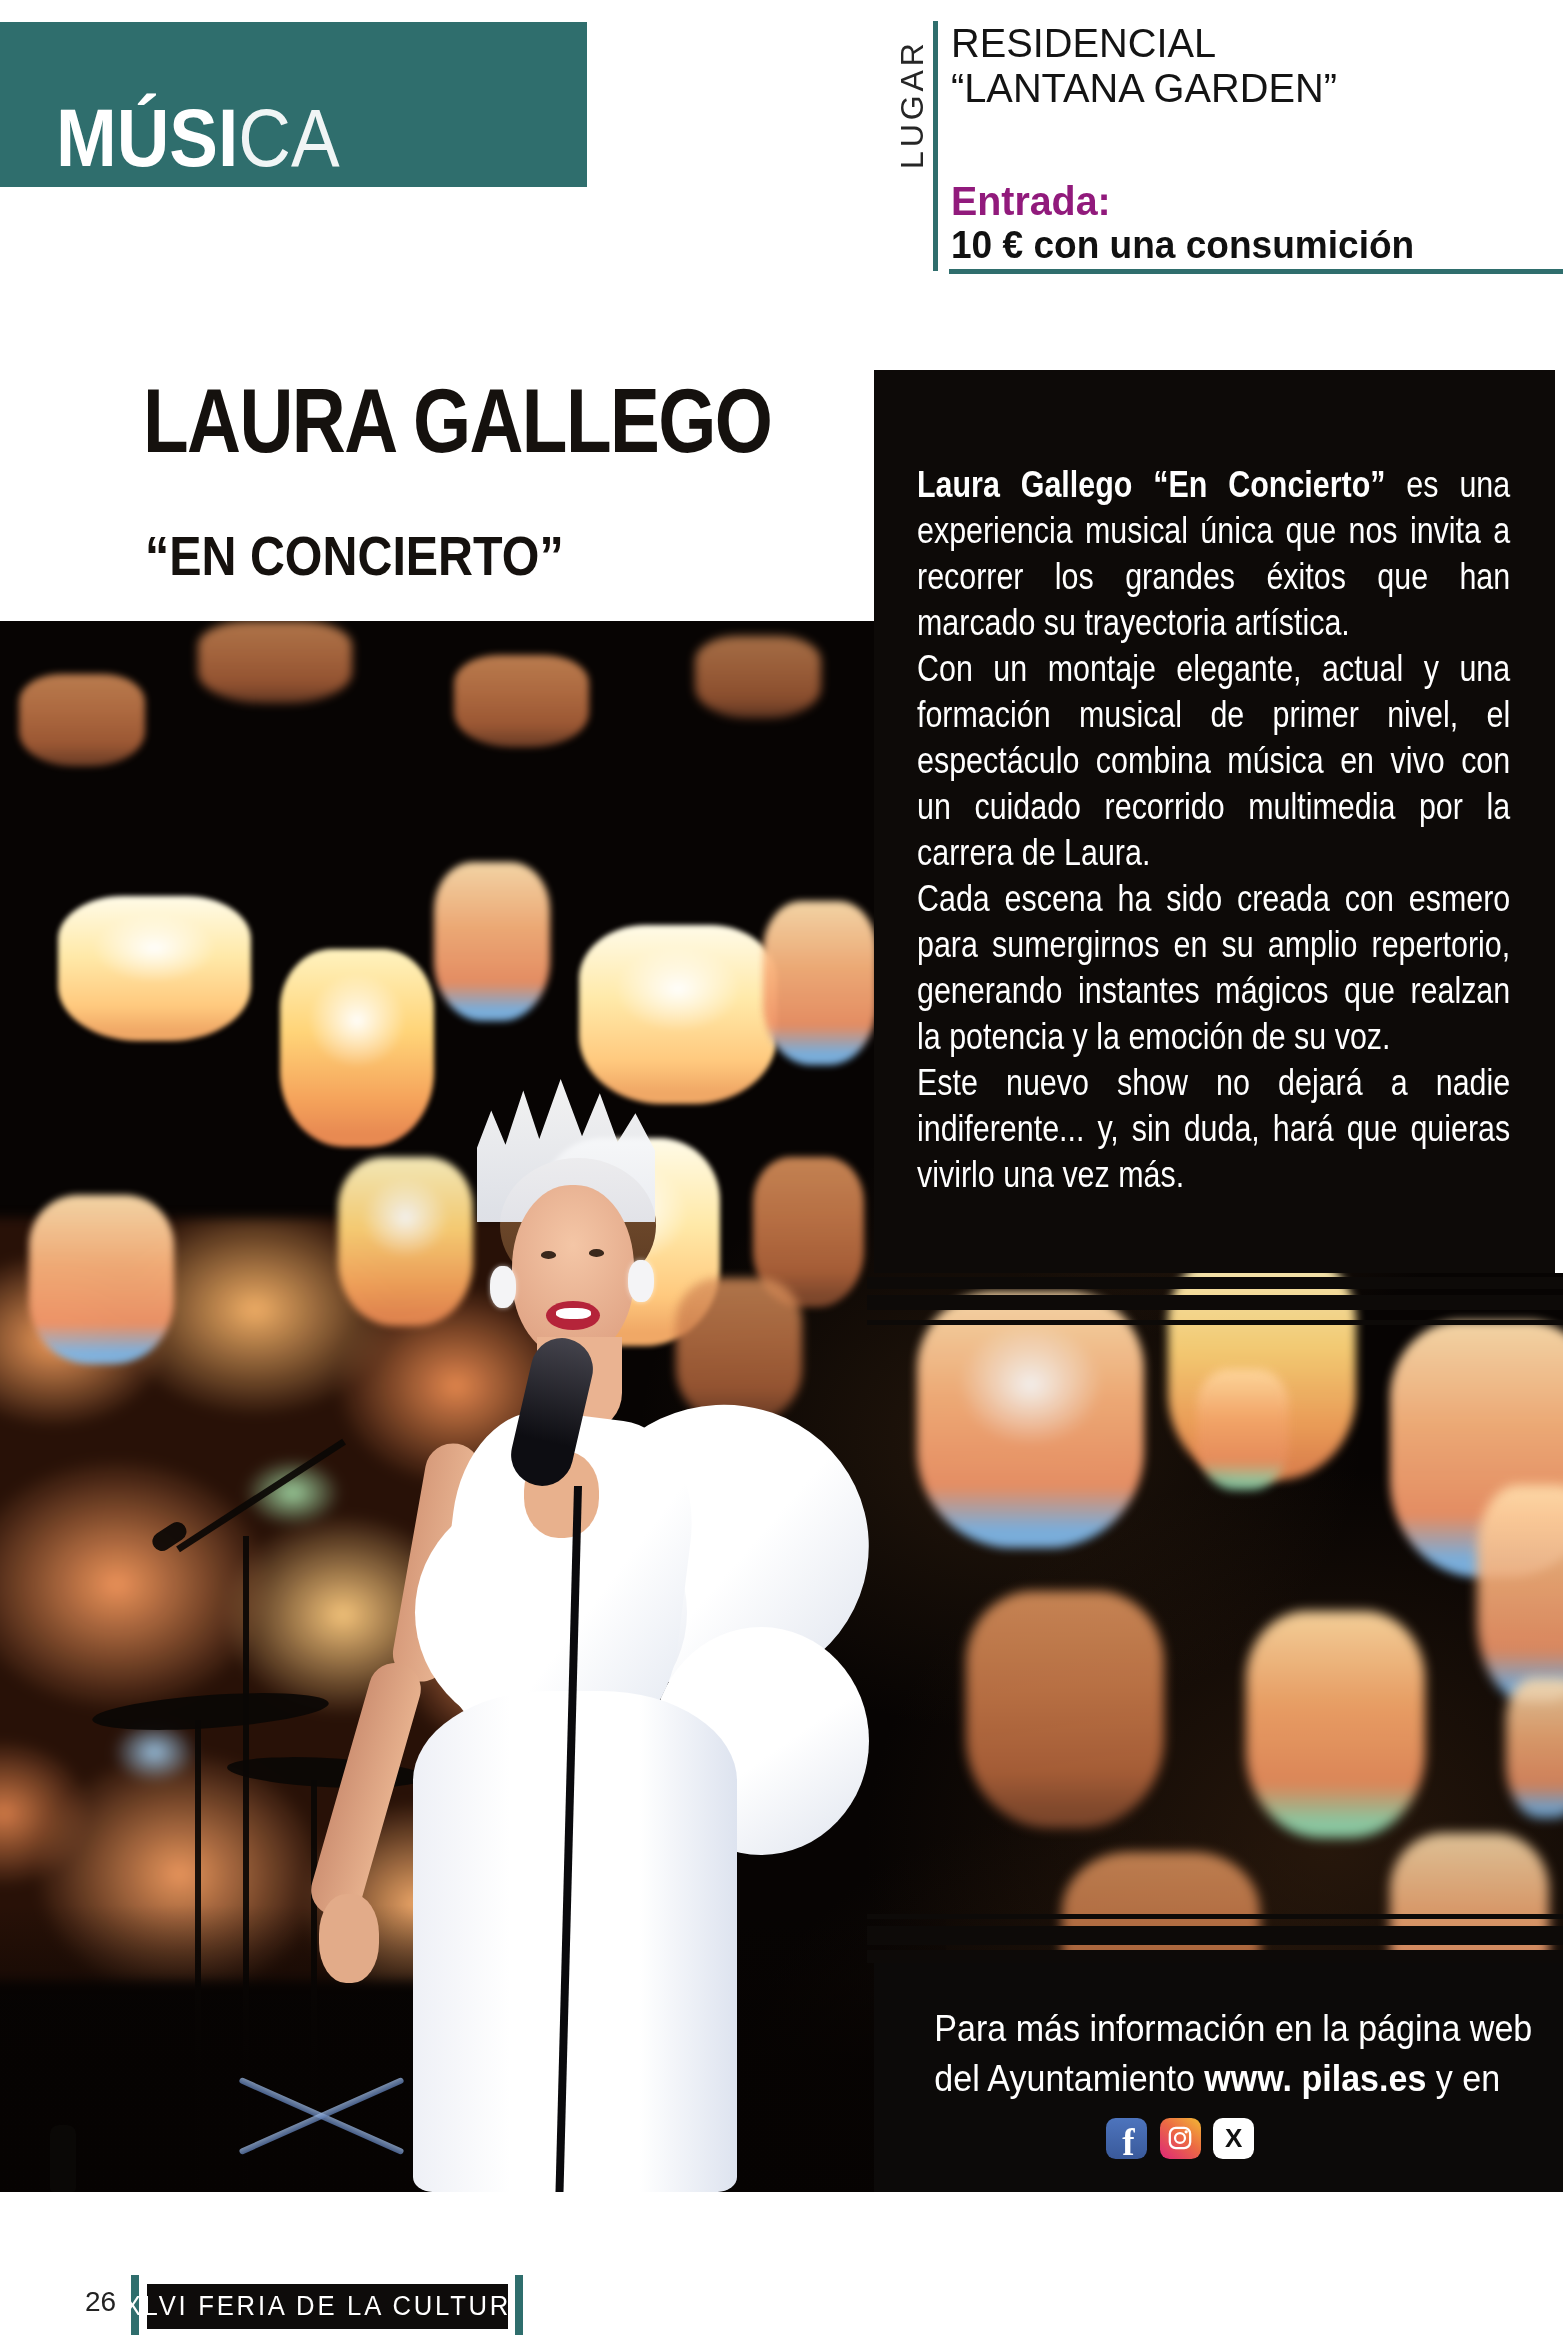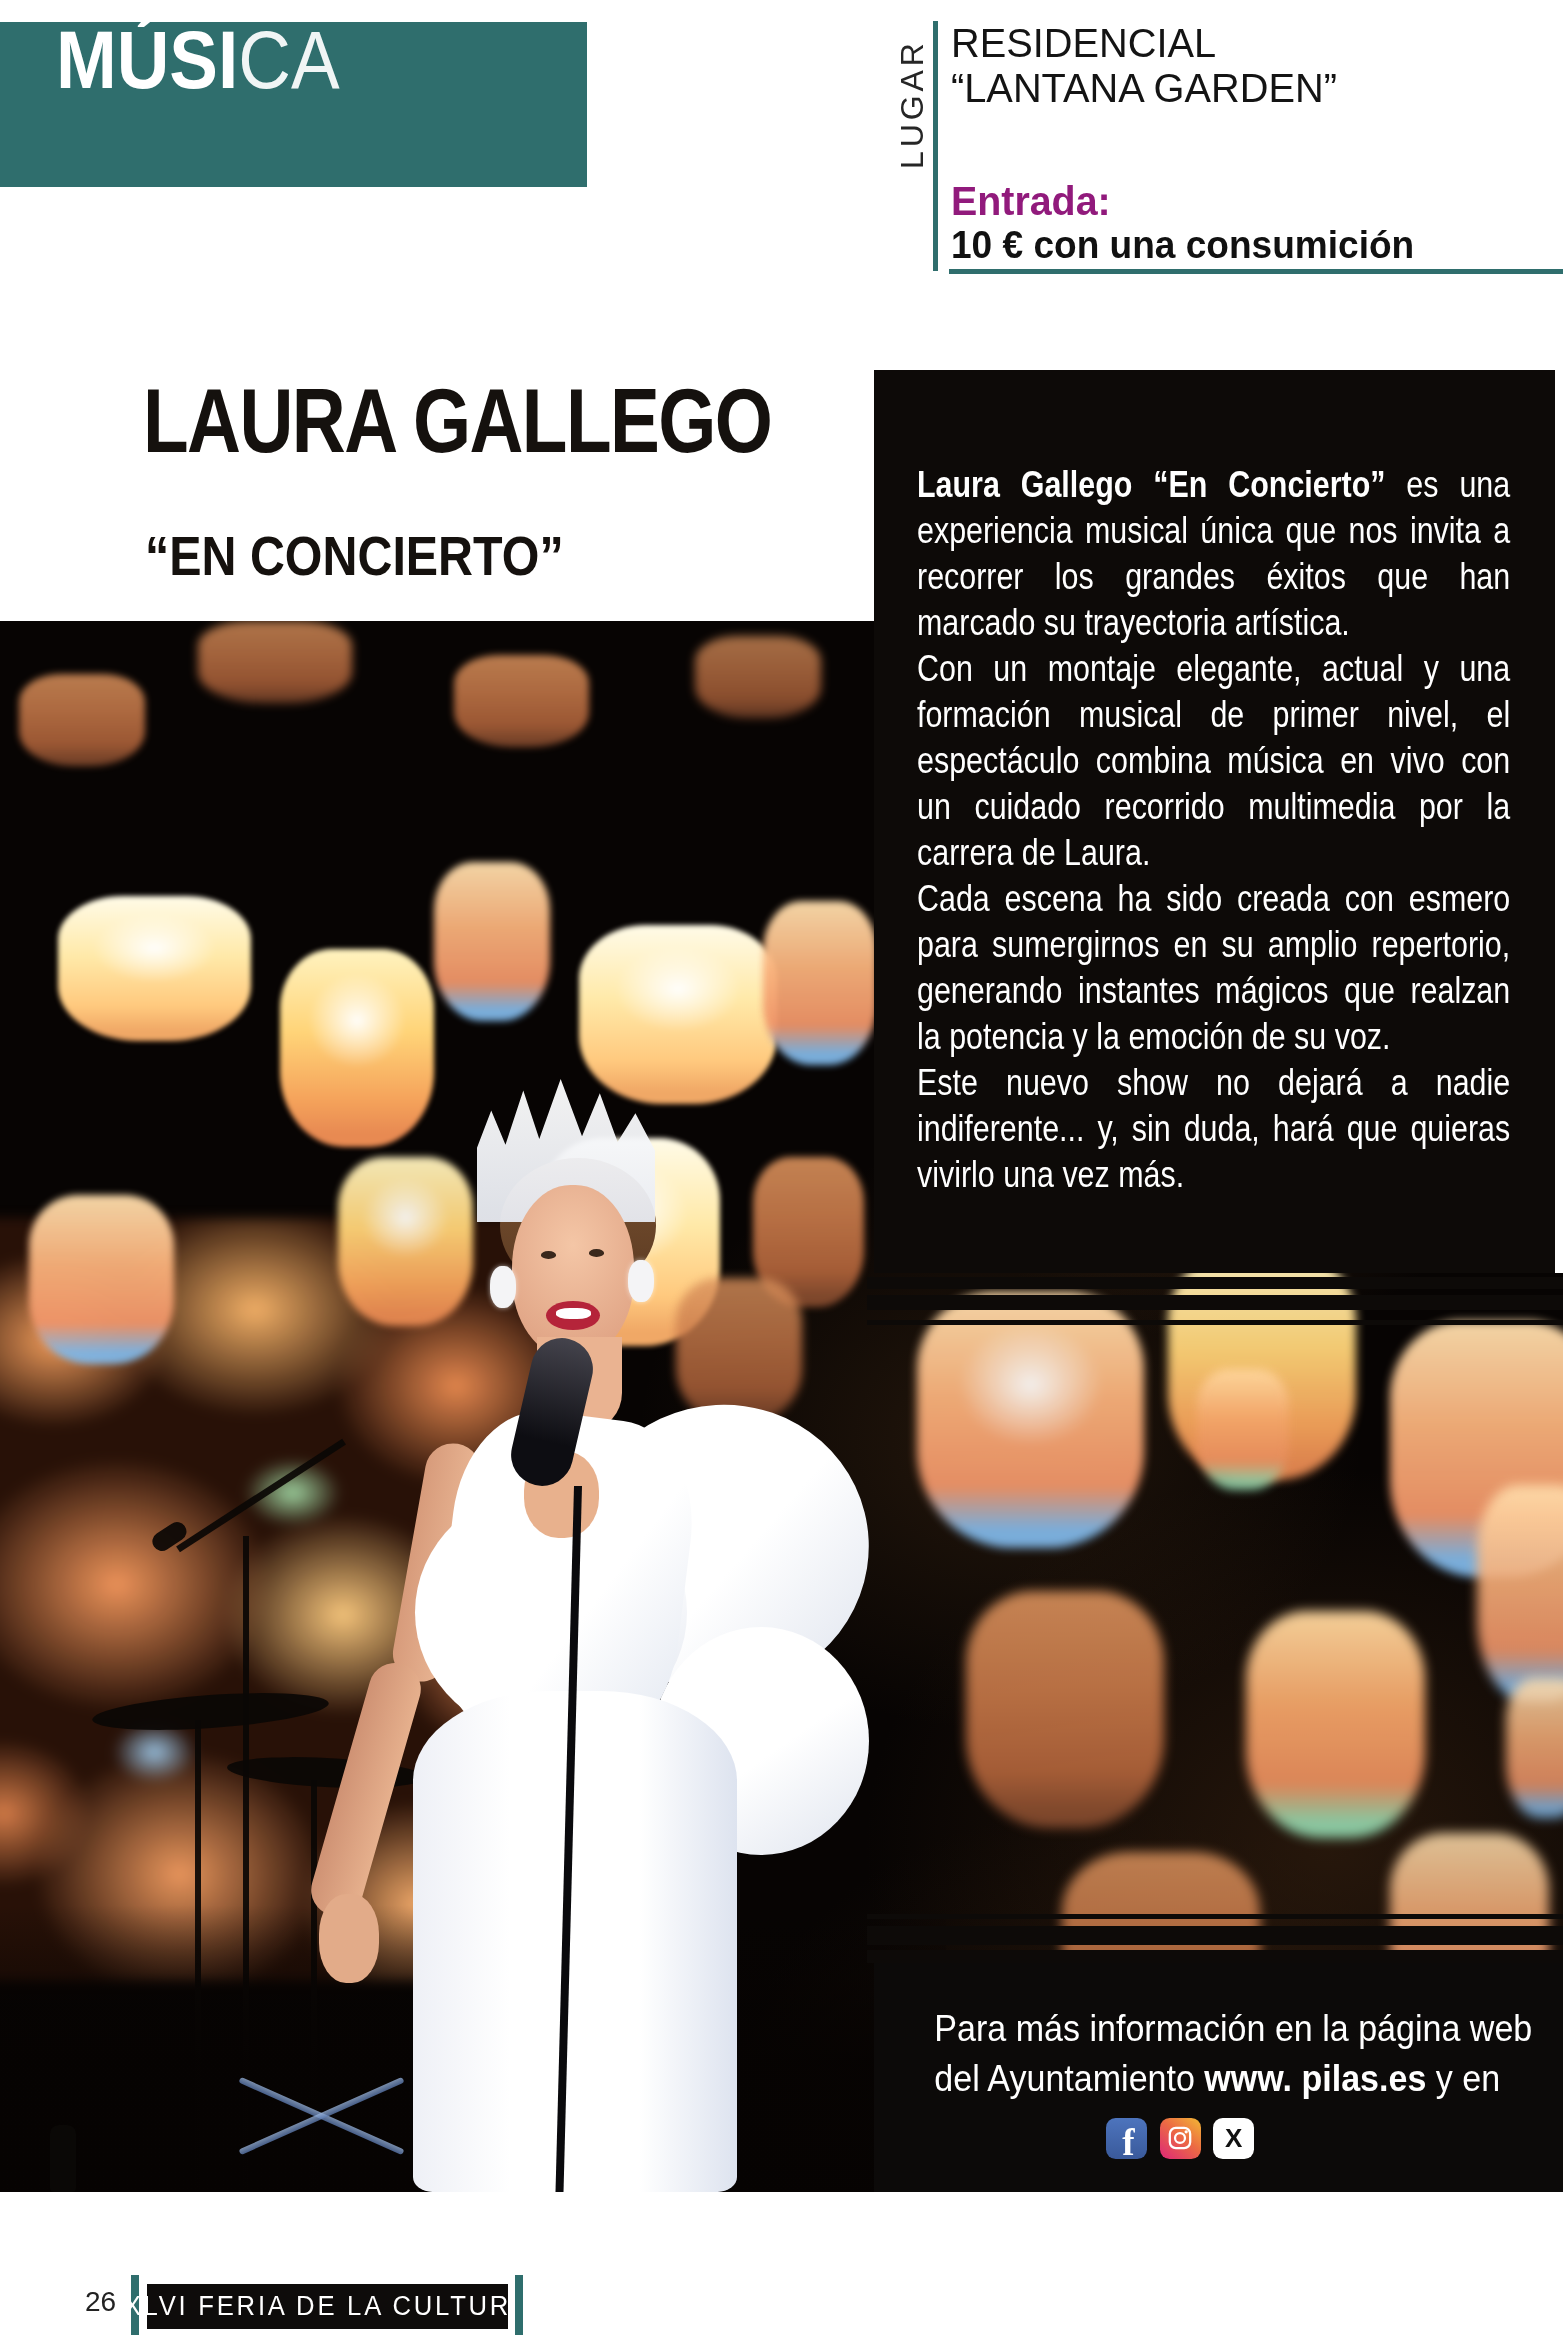--- a/index.html
+++ b/index.html
@@ -2,21 +2,21 @@
 <html><head>
 <meta charset="utf-8">
 <style>
   html,body{margin:0;padding:0;background:#888;}
   .page{
     position:relative;width:1563px;height:2338px;background:#ffffff;
     font-family:"Liberation Sans",sans-serif;overflow:hidden;margin:0 auto;
   }
   
   .category-box{position:absolute;left:0;top:22px;width:587px;height:165px;background:#2f6e6d;
-    display:flex;padding:0 0 9.7px 56px;box-sizing:border-box;}
+    display:flex;align-items:flex-end;padding:0 0 9.7px 56px;box-sizing:border-box;}
   .category-box .cat{color:#fff;font-size:81px;line-height:.95;transform:scaleX(.9);transform-origin:left bottom;white-space:nowrap;}
   .cat-bold{font-weight:700;}
   .cat-light{font-weight:400;opacity:.93;}
 
   .date-box{position:absolute;left:597px;top:21px;width:257px;height:232px;border:4.8px solid #2f6e6d;
     box-sizing:border-box;display:flex;flex-direction:column;align-items:center;justify-content:center;gap:5.8px;background:#fff;}
   .date-day{color:#2f6e6d;font-weight:700;font-size:43px;transform:scaleX(.93);letter-spacing:0;}
   .date-line{display:flex;align-items:baseline;gap:9.7px;transform:scaleX(.95);}
   .date-num{color:#911a7c;font-weight:700;font-size:66px;line-height:.9;}
   .date-month{color:#2f6e6d;font-weight:700;font-size:45px;}

